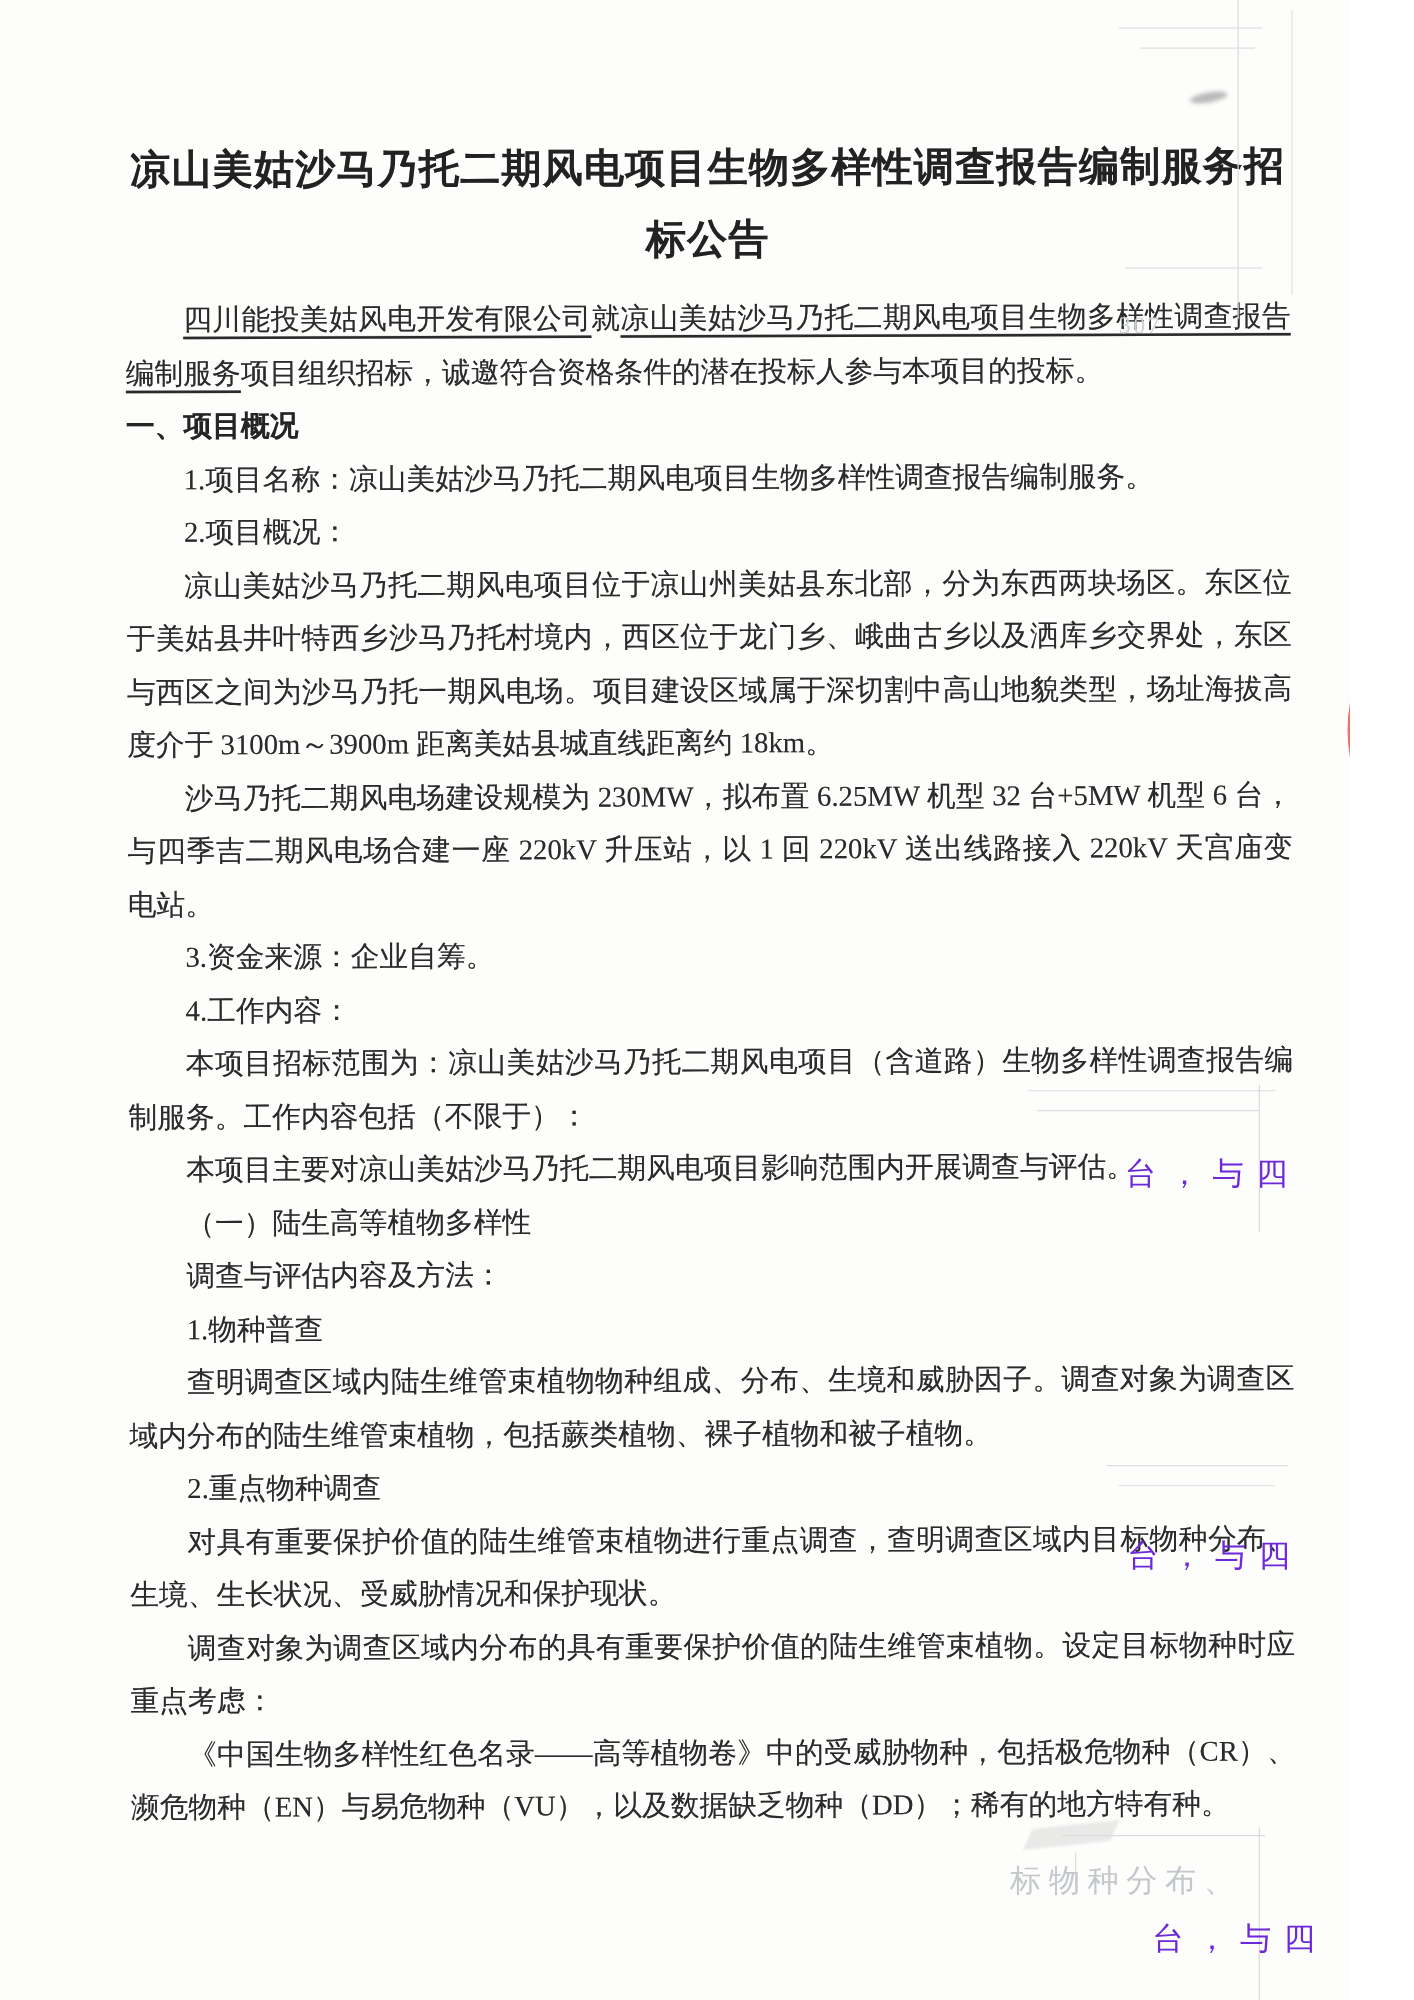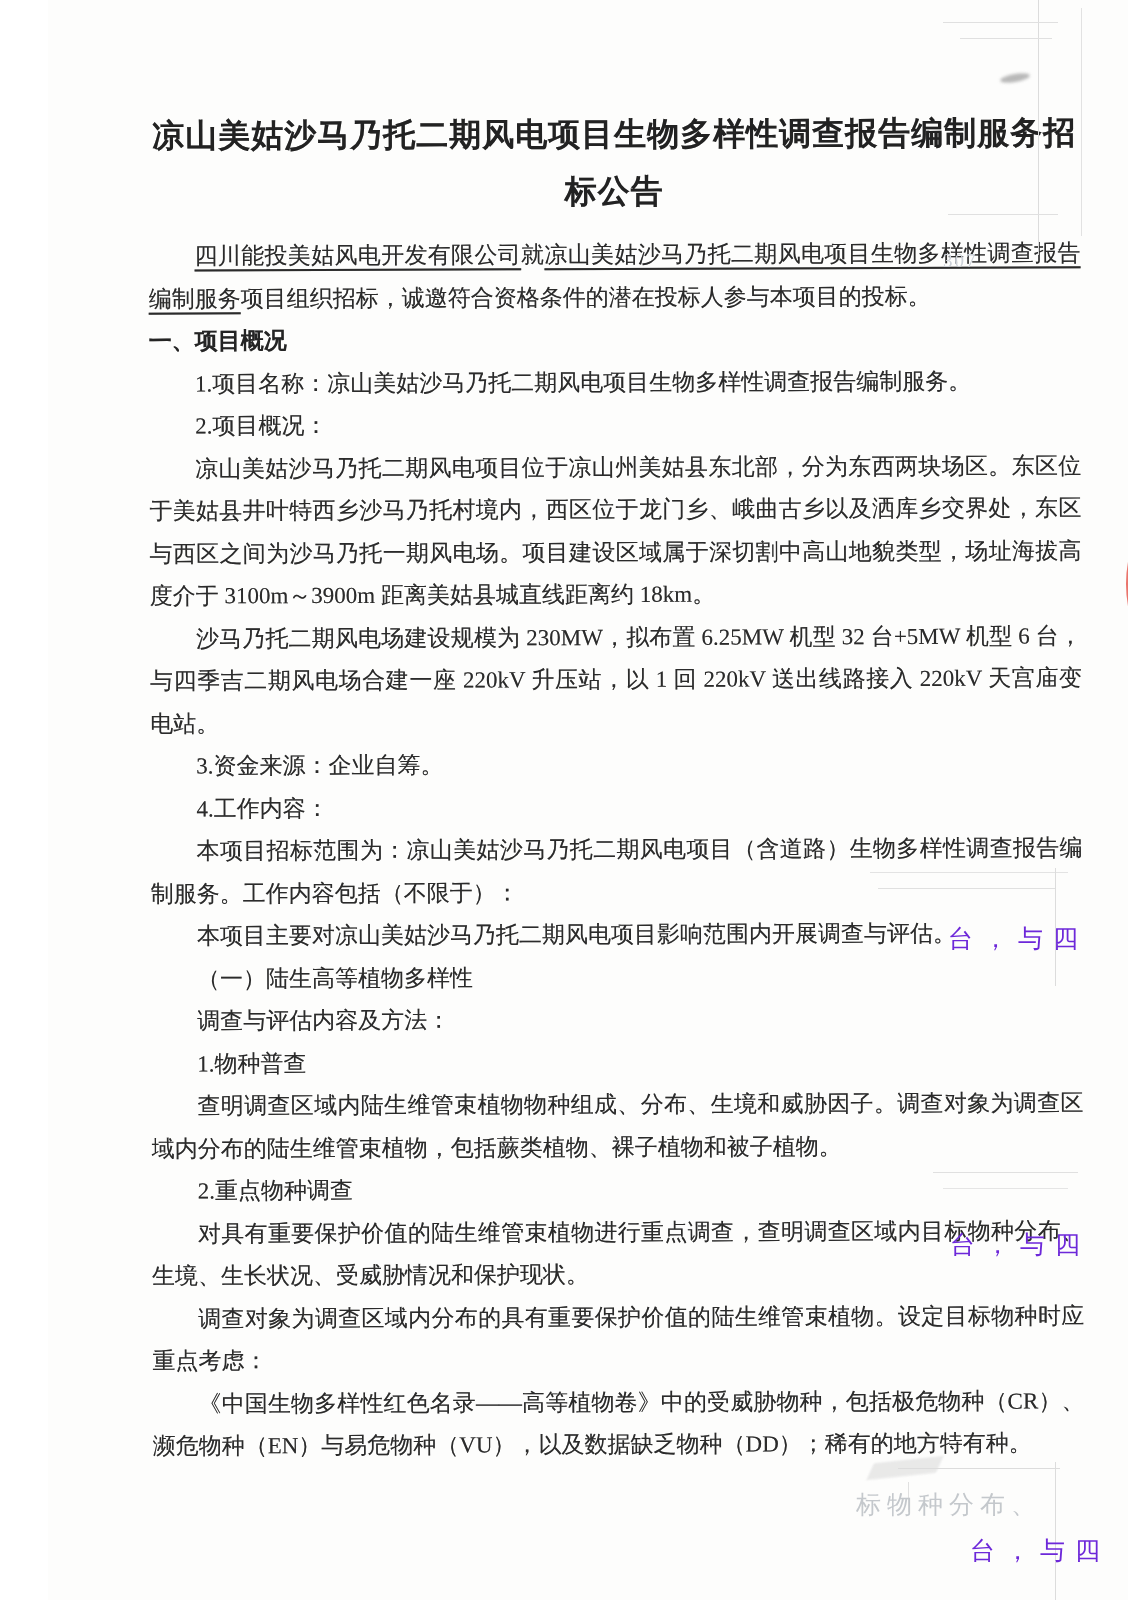--- a/index.html
+++ b/index.html
@@ -3,21 +3,20 @@
 <meta charset="utf-8">
 <style>
   html,body{margin:0;padding:0;background:#ffffff;}
   .page{
     position:relative;
     width:1080px;height:1600px;
     background:#fdfdfc;
     overflow:hidden;
     font-family:"Liberation Serif", serif;
     color:#2b2b2b;
-    margin-left:48px;
   }
   .doc{
     position:absolute;
     left:100px;top:106px;width:932px;
     transform:rotate(-0.2deg);
     transform-origin:50% 0;
     text-shadow:0 0 .4px rgba(40,40,40,.45);
   }
   .title{
     font-weight:700;

